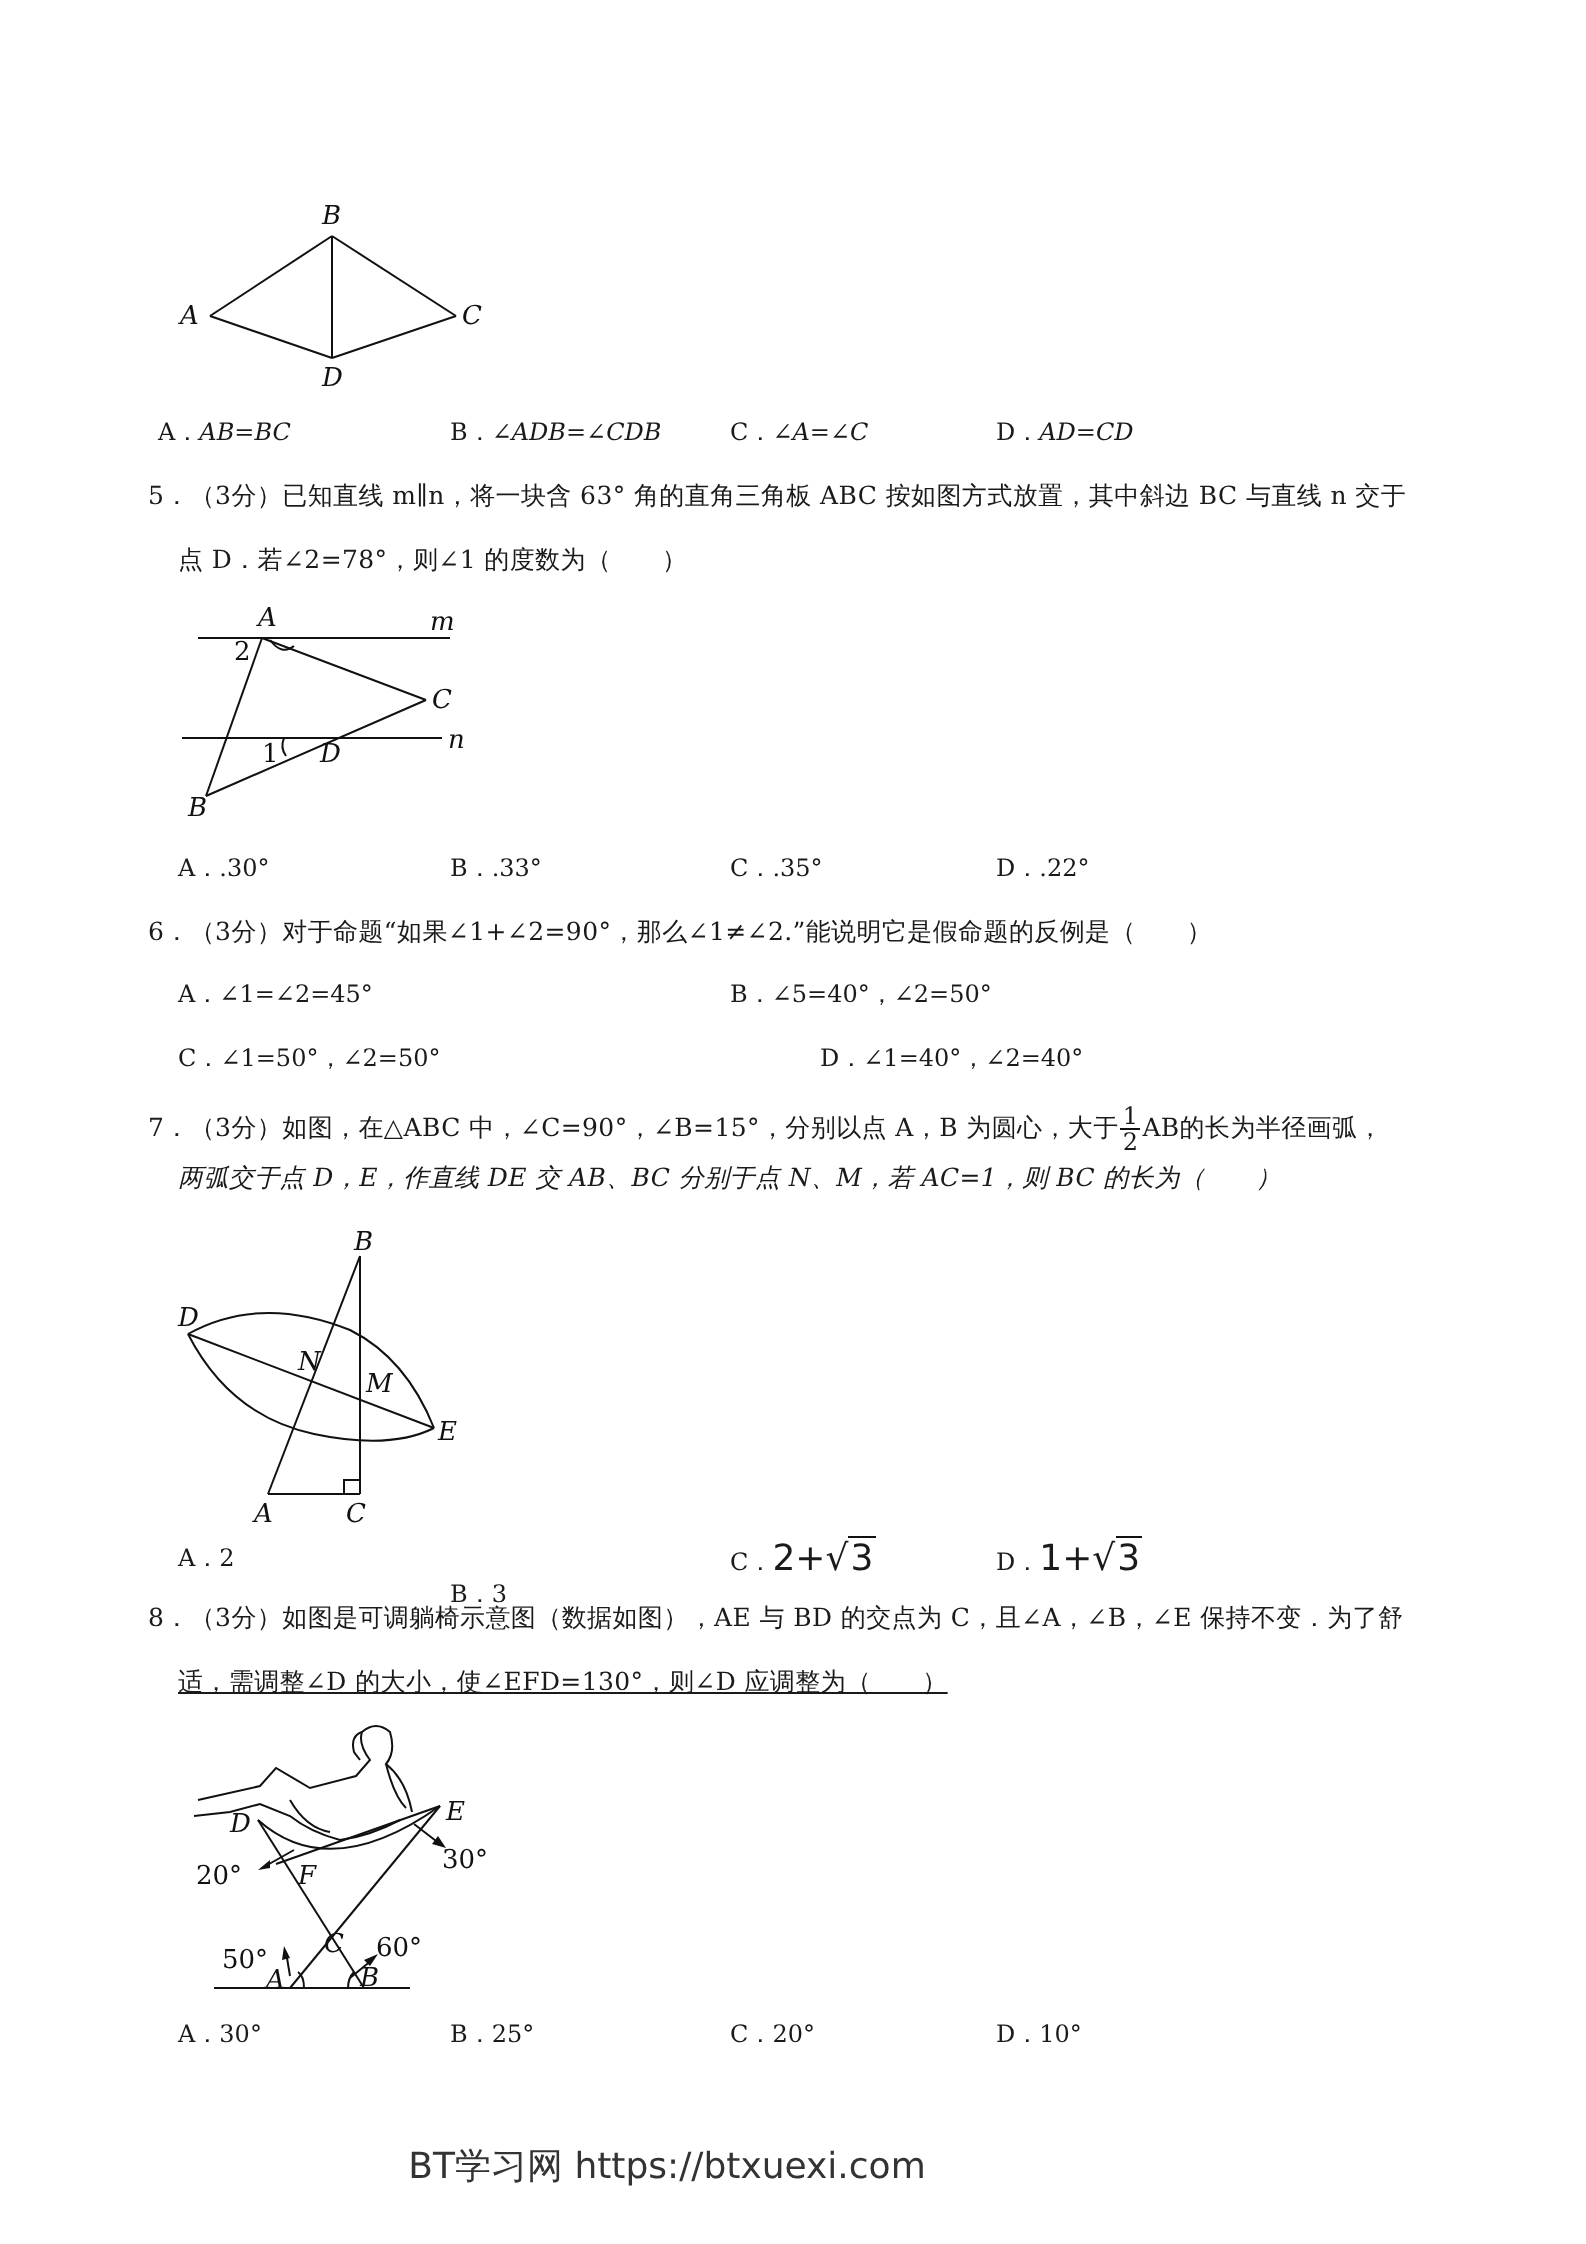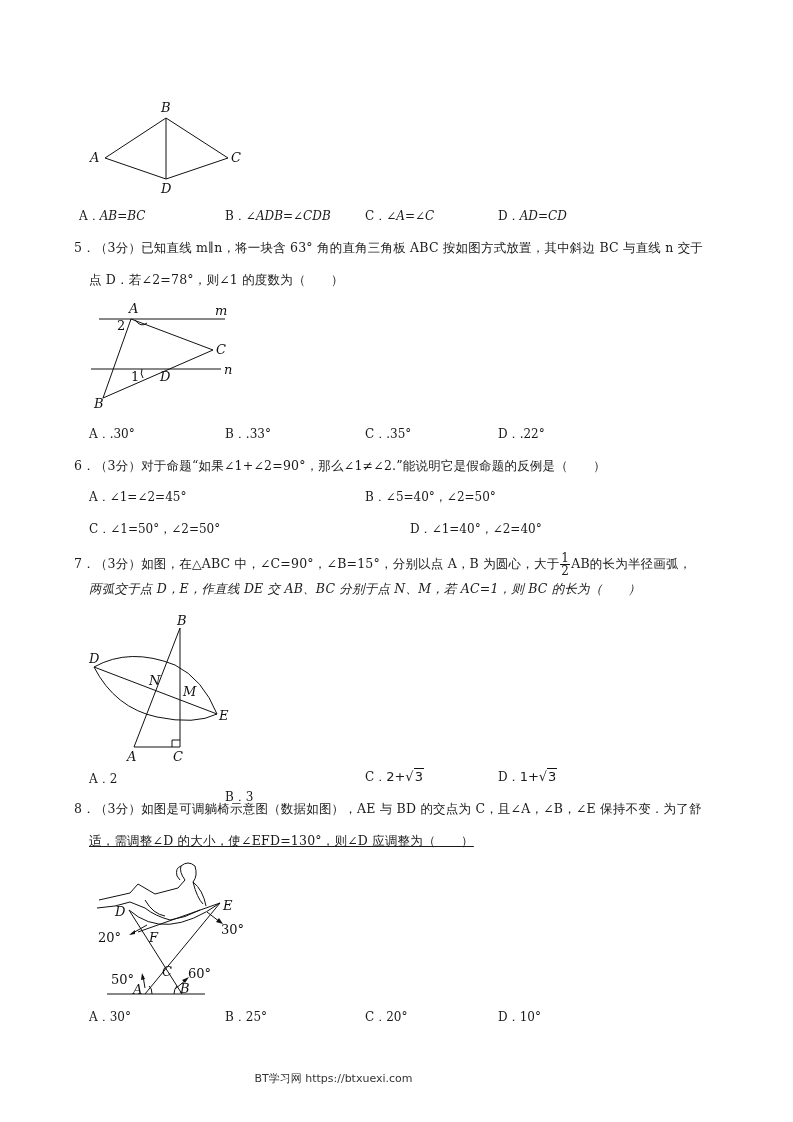--- a/index.html
+++ b/index.html
@@ -4,26 +4,26 @@
 <style>
   html, body { margin: 0; padding: 0; background: #ffffff; }
   body { width: 793px; height: 1122px; position: relative; overflow: hidden;
          font-family: "DejaVu Serif", "Liberation Serif", serif; color: #1a1a1a; }
   .line { position: absolute; font-size: 12.5px; white-space: nowrap; letter-spacing: 0.2px; }
   .opt { position: absolute; font-size: 12px; white-space: nowrap; }
   .fig { position: absolute; }
   .fig svg text { font-family: "DejaVu Serif", "Liberation Serif", serif; font-style: italic; font-size: 13px; fill: #111; }
   .fig svg text.n { font-style: normal; }
   .footer { position: absolute; top: 1071px; left: 0; width: 667px; text-align: center;
-            font-family: "DejaVu Sans", "Liberation Sans", sans-serif; font-size: 11px; color: #333; }
+            font-family: "DejaVu Sans", "Liberation Sans", sans-serif; font-size: 18px; color: #333; }
   i { font-style: italic; }
   .frac { display: inline-block; vertical-align: middle; text-align: center; font-size: 12px; line-height: 12px; margin: 0 1px; }
   .frac span { display: block; }
   .frac .num { border-bottom: 1px solid #111; padding: 0 1px; }
-  .sqrt { font-family: "DejaVu Sans", "Liberation Sans", sans-serif; font-size: 13px; margin-top: 24px; }
+  .sqrt { font-family: "DejaVu Sans", "Liberation Sans", sans-serif; font-size: 18px; margin-top: 24px; }
   .sqrt .rad { border-top: 1px solid #111; padding: 0 1px; }
 </style>
 </head>
 <body>
 
 <div class="fig" style="left:85px;top:98px;width:160px;height:100px;">
   <svg width="160" height="100" viewBox="0 0 160 100">
     <line x1="20" y1="60" x2="81" y2="20" stroke="#111" stroke-width="1"></line>
     <line x1="81" y1="20" x2="143" y2="60" stroke="#111" stroke-width="1"></line>
     <line x1="20" y1="60" x2="81" y2="81" stroke="#111" stroke-width="1"></line>

